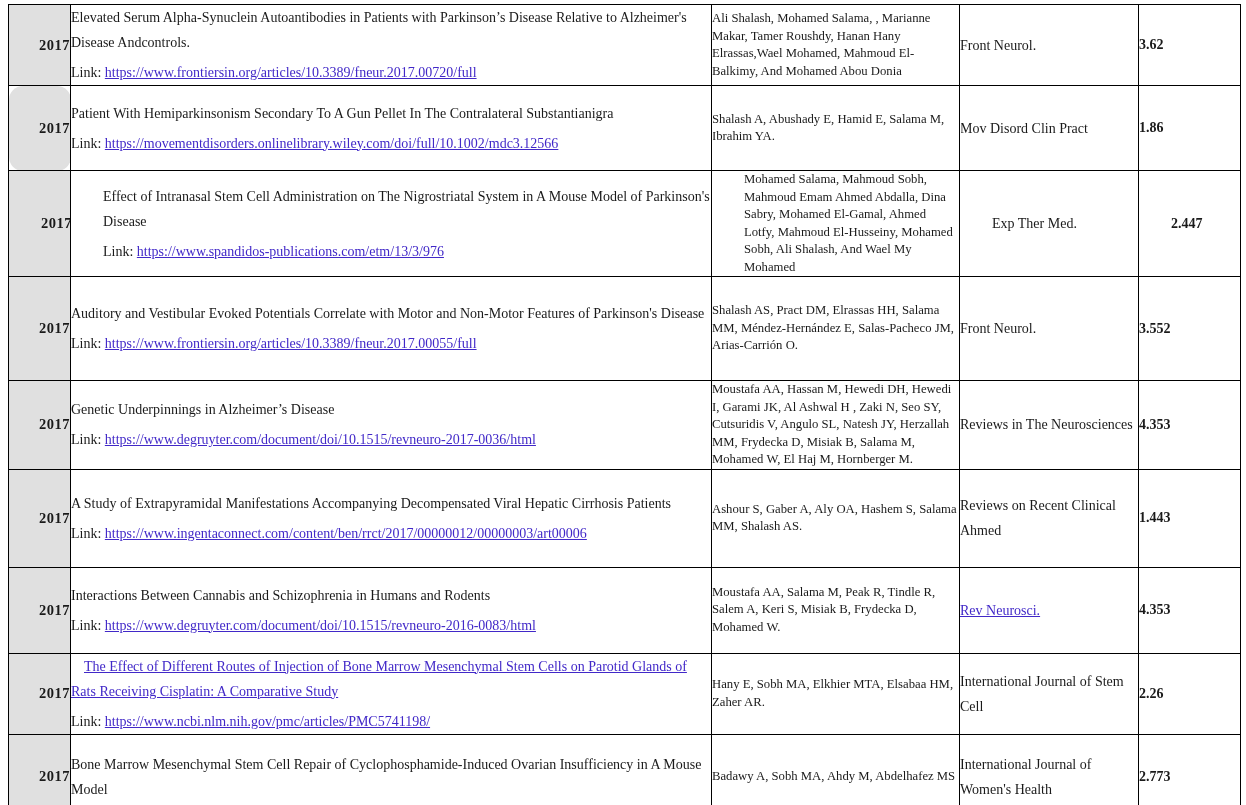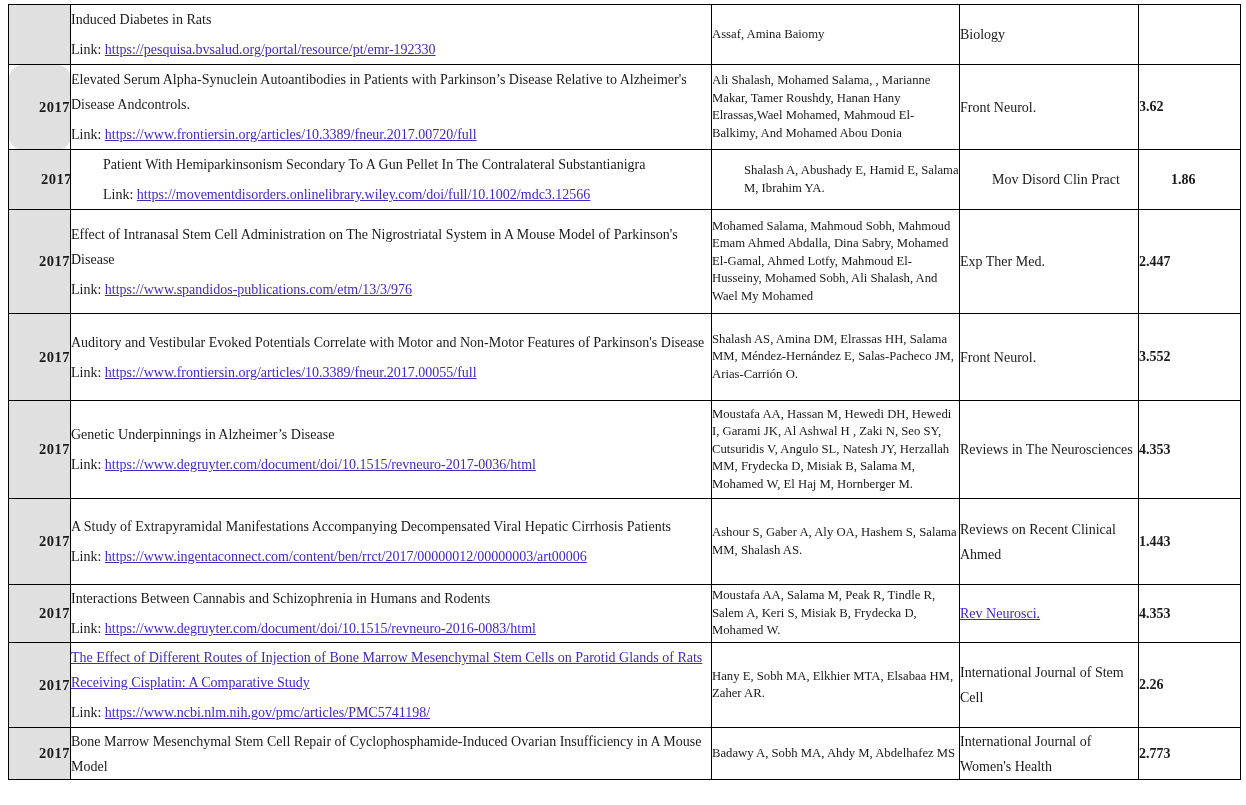--- a/index.html
+++ b/index.html
@@ -35,21 +35,21 @@
     font-weight:bold;
     font-size:14.5px;
     letter-spacing:.5px;
   }
   td.title{
     vertical-align:top;
     padding:8px 14px 6px 13px;
     font-size:14px;
   }
   .title-text{line-height:25px;}
-  .title-text a{color:var(--link-color);text-decoration:underline;}
+  .title-text a{color:var(--link-color);text-decoration:underline;padding-left:13px;}
   .link-line{line-height:25px;margin-top:5px;}
   .link-line a{color:var(--link-color);text-decoration:underline;word-break:break-all;}
   td.authors{
     padding:6px 8px 6px 9px;
     font-size:12.7px;
     line-height:17.5px;
   }
   td.journal{
     padding:6px 8px 6px 11px;
     font-size:14px;
@@ -80,33 +80,20 @@
 <div class="page">
   <table class="pubs">
     <colgroup>
       <col style="width:62px">
       <col style="width:641px">
       <col style="width:248px">
       <col style="width:179px">
       <col style="width:102px">
     </colgroup>
     <tbody id="rows">
-  <tr>
-    <td class="year"></td>
-    <td class="title">
-      <div class="title-text">Induced Diabetes in Rats</div>
-      <div class="link-line">
-        <span class="link-label">Link: </span>
-        <a href="#">https://pesquisa.bvsalud.org/portal/resource/pt/emr-192330</a>
-      </div>
-    </td>
-    <td class="authors">Assaf, Amina Baiomy</td>
-    <td class="journal">Biology</td>
-    <td class="impact"></td>
-  </tr>
 
   <tr>
     <td class="year">2017</td>
     <td class="title">
       <div class="title-text">Elevated Serum Alpha-Synuclein Autoantibodies in Patients with Parkinson’s Disease Relative to Alzheimer's Disease Andcontrols.</div>
       <div class="link-line">
         <span class="link-label">Link: </span>
         <a href="#">https://www.frontiersin.org/articles/10.3389/fneur.2017.00720/full</a>
       </div>
     </td>
@@ -145,21 +132,21 @@
 
   <tr>
     <td class="year">2017</td>
     <td class="title">
       <div class="title-text">Auditory and Vestibular Evoked Potentials Correlate with Motor and Non-Motor Features of Parkinson's Disease</div>
       <div class="link-line">
         <span class="link-label">Link: </span>
         <a href="#">https://www.frontiersin.org/articles/10.3389/fneur.2017.00055/full</a>
       </div>
     </td>
-    <td class="authors">Shalash AS, Amina DM, Elrassas HH, Salama MM, Méndez-Hernández E, Salas-Pacheco JM, Arias-Carrión O.</td>
+    <td class="authors">Shalash AS, Pract DM, Elrassas HH, Salama MM, Méndez-Hernández E, Salas-Pacheco JM, Arias-Carrión O.</td>
     <td class="journal">Front Neurol.</td>
     <td class="impact">3.552</td>
   </tr>
 
   <tr>
     <td class="year">2017</td>
     <td class="title">
       <div class="title-text">Genetic Underpinnings in Alzheimer’s Disease</div>
       <div class="link-line">
         <span class="link-label">Link: </span>

